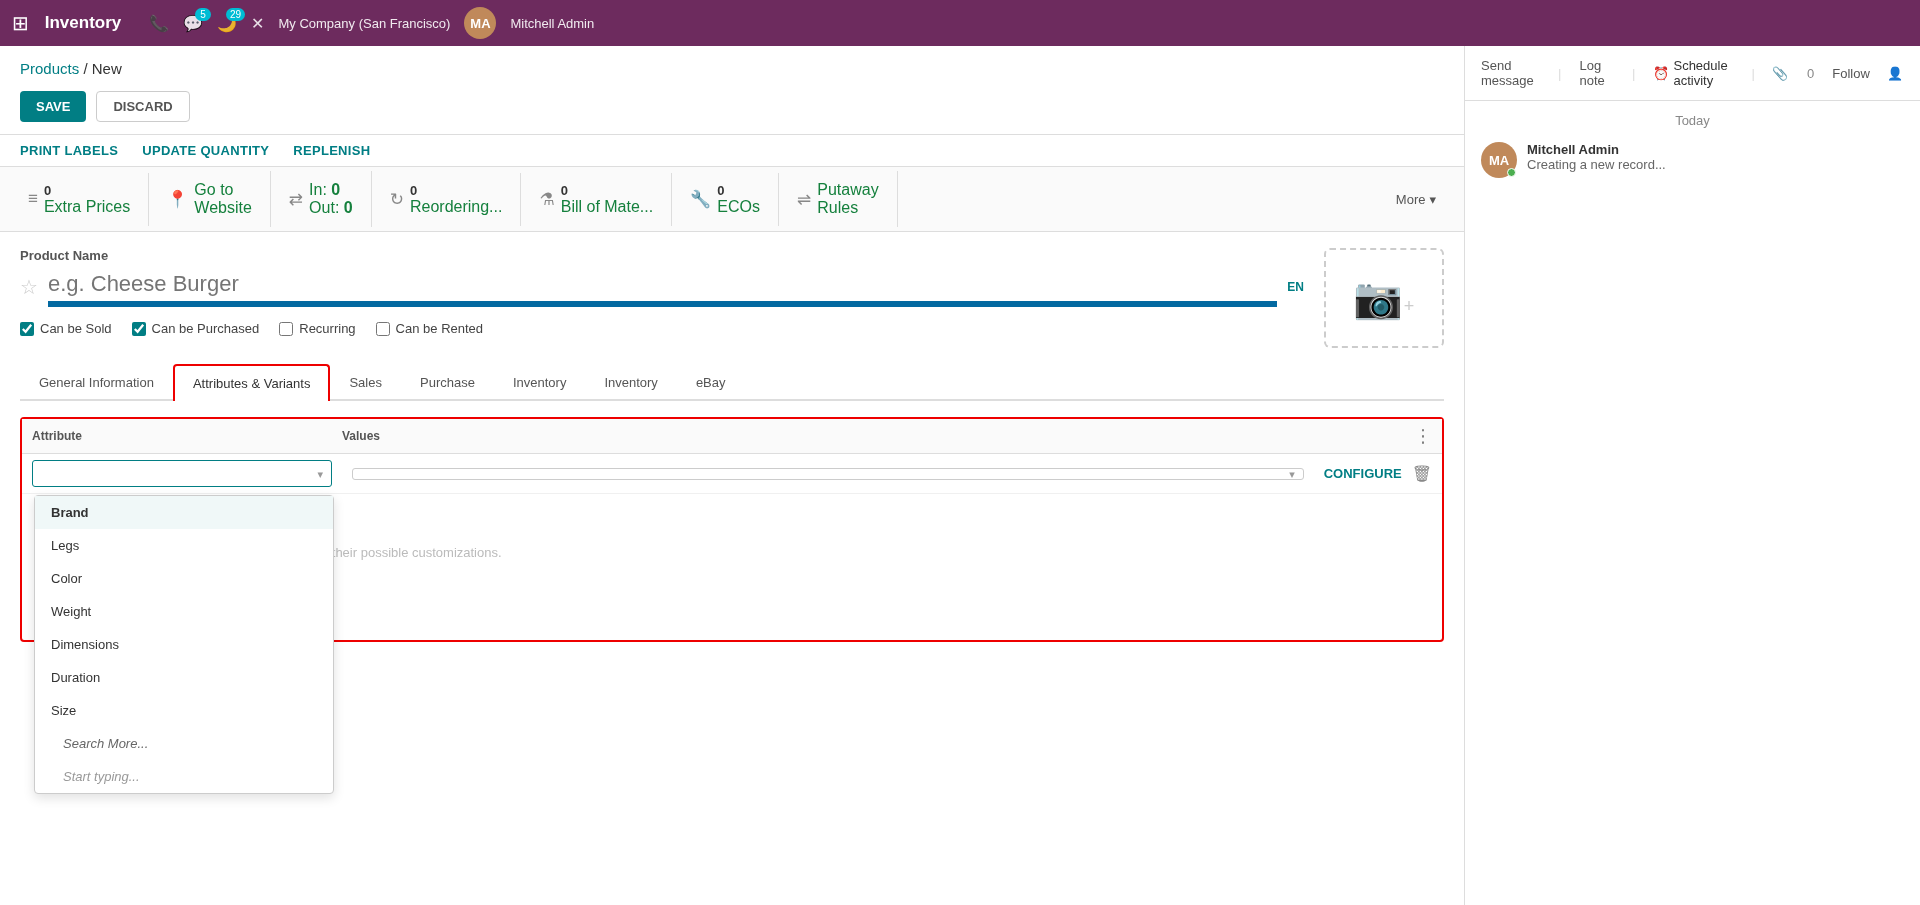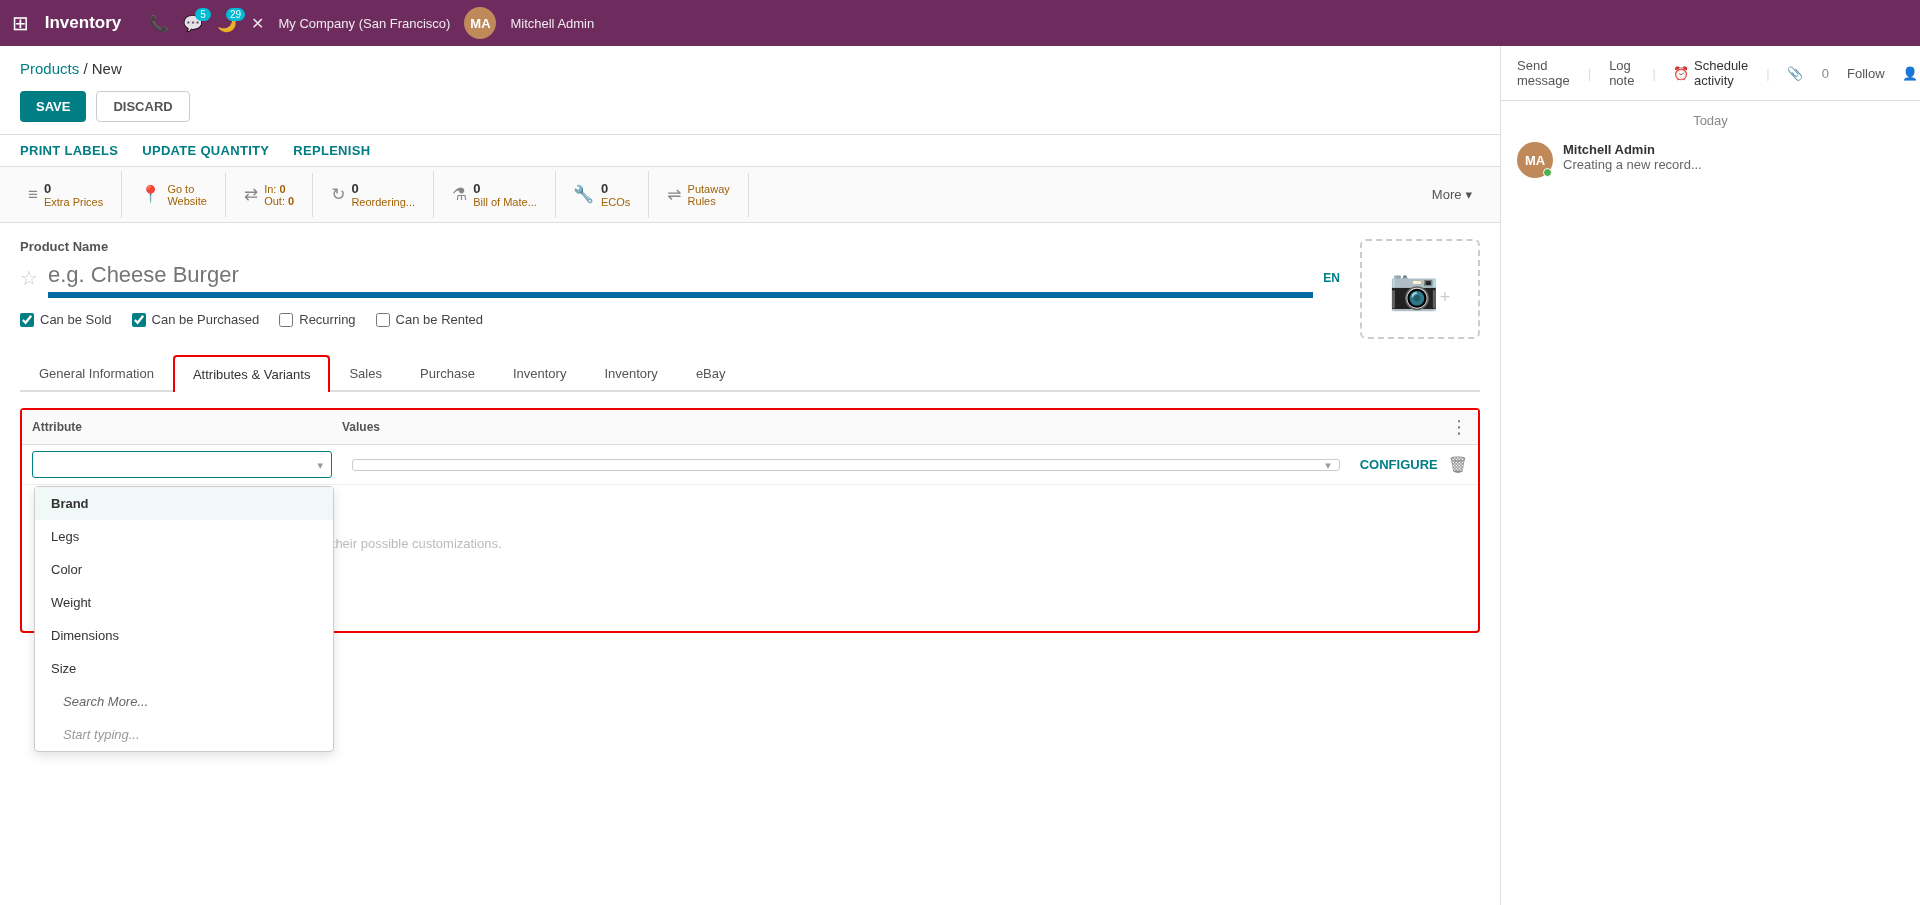--- a/index.html
+++ b/index.html
@@ -115,21 +115,21 @@
       display: flex; align-items: center; gap: 6px;
       padding: 10px 18px;
       border-right: 1px solid #ddd;
       cursor: pointer;
       font-size: 13px;
       color: #555;
       white-space: nowrap;
     }
     .smart-btn-icon { font-size: 17px; color: #888; }
     .smart-btn-count { font-weight: 700; color: #333; }
-    .smart-btn-label { color: #a16207; font-size: 11px; }
+    .smart-btn-label { color: #15803d; font-size: 16px; }
     .smart-btn-col { display: flex; flex-direction: column; }
     .more-btn {
       display: flex; align-items: center; gap: 4px;
       padding: 10px 18px;
       cursor: pointer;
       font-size: 13px; color: #555;
       margin-left: auto;
     }
 
     
@@ -266,21 +266,21 @@
 
     
     .red-border-box {
       border: 2.5px solid #e00;
       border-radius: 4px;
       margin: 0 0 0 0;
     }
 
     
     .right-panel {
-      width: 420px;
+      width: 456px;
       border-left: 1px solid #ddd;
       background: white;
       display: flex;
       flex-direction: column;
     }
     .right-panel-actions {
       display: flex;
       align-items: center;
       gap: 18px;
       padding: 12px 16px;
@@ -476,20 +476,21 @@
                 <input type="text" style="width: 80%;">
                 <span class="dropdown-arrow">▾</span>
               </div>
 
               <div class="dropdown-list">
                 <div class="dropdown-list-item">Brand</div>
                 <div class="dropdown-list-item">Legs</div>
                 <div class="dropdown-list-item">Color</div>
                 <div class="dropdown-list-item">Weight</div>
                 <div class="dropdown-list-item">Dimensions</div>
+                <div class="dropdown-list-item">Duration</div>
                 <div class="dropdown-list-item">Size</div>
                 <div class="dropdown-list-item search-more">Search More...</div>
                 <div class="dropdown-list-item start-typing">Start typing...</div>
               </div>
             </div>
             <div class="attr-cell-values">
               <div class="values-dropdown">
                 <span style="flex:1; color:#ccc;"></span>
                 <span class="dropdown-arrow">▾</span>
               </div>

